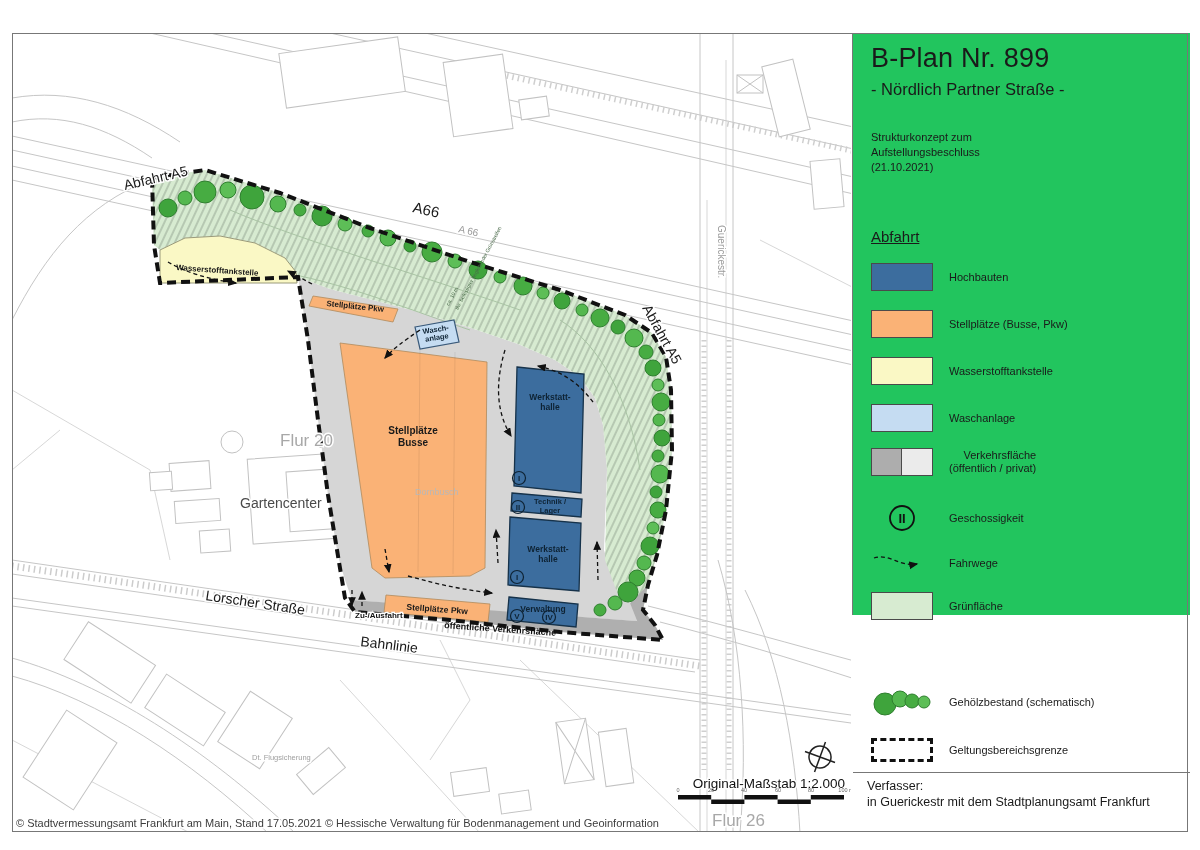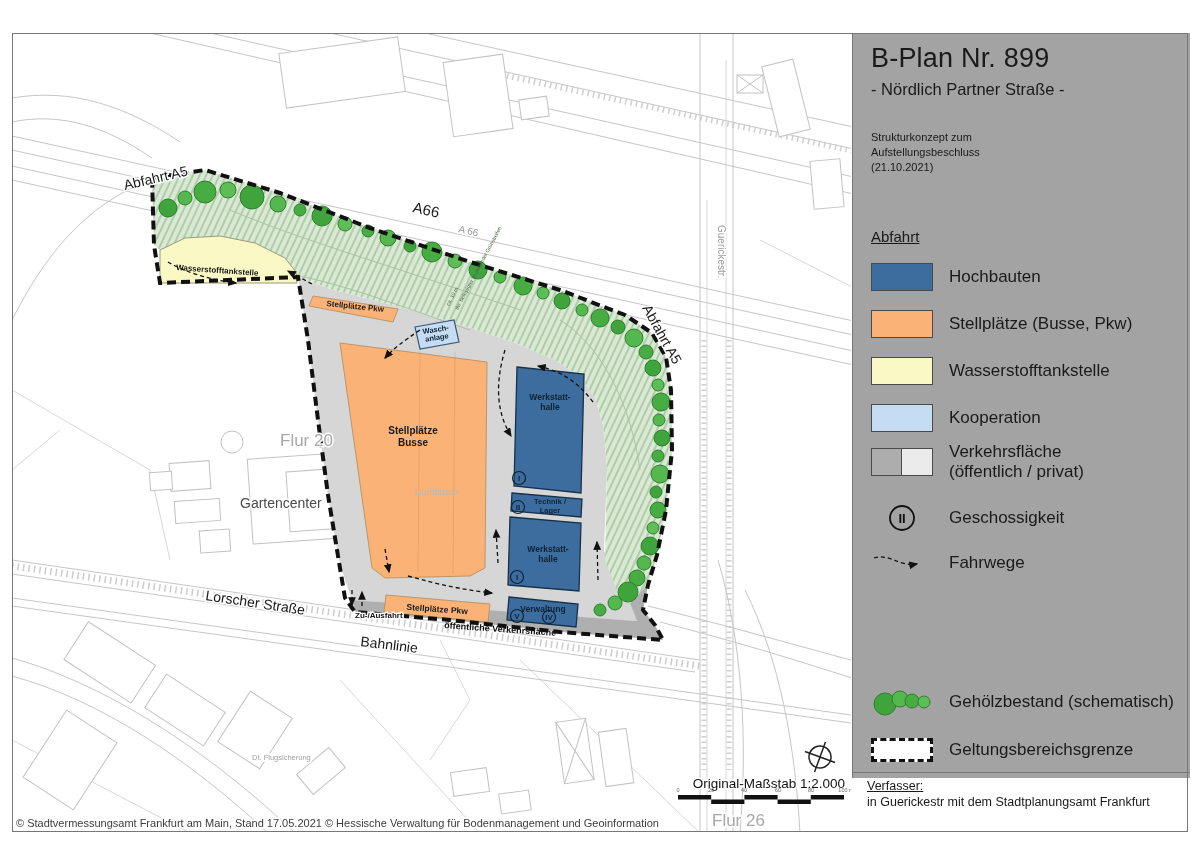--- a/index.html
+++ b/index.html
@@ -1,37 +1,37 @@
 <!DOCTYPE html>
 <html><head>
 <meta charset="utf-8">
 <style>
   html,body{margin:0;padding:0;background:#fff;width:1200px;height:850px;overflow:hidden;
     font-family:"Liberation Sans","DejaVu Sans",sans-serif;color:#1a1a1a;}
   .sheet-frame{position:absolute;left:12px;top:33px;width:1176px;height:799px;
     border:1.5px solid #777;box-sizing:border-box;z-index:3;pointer-events:none;}
   #mapsvg{position:absolute;left:0;top:0;z-index:1;}
-  .right-panel{position:absolute;left:852px;top:33px;width:338px;height:745px;background:#a3a3a3;
+  .right-panel{position:absolute;left:852px;top:33px;width:338px;height:582px;background:#22c55e;
     border-left:1.5px solid #777;box-sizing:border-box;z-index:2;}
   .rp-abs{position:absolute;left:18px;}
   .bp-title{top:10px;font-size:27px;letter-spacing:.2px;}
   .bp-sub{top:47px;font-size:16.5px;}
   .bp-concept{top:97px;font-size:11px;line-height:1.35;white-space:pre-line;}
   .legende-h{top:195px;font-size:15px;text-decoration:underline;}
   .leg-row{position:absolute;left:18px;display:flex;align-items:center;gap:16px;height:30px;}
-  .leg-label{font-size:17px;line-height:1.15;}
+  .leg-label{font-size:11px;line-height:1.15;text-align:right;}
   .sw{width:62px;height:28px;border:1px solid #4a4a4a;box-sizing:border-box;flex:0 0 auto;}
   .sw-split{display:flex;padding:0;}
   .sw-split .h1{width:50%;height:100%;background:#ADADAD;border-right:1px solid #4a4a4a;box-sizing:border-box;}
   .sw-split .h2{width:50%;height:100%;background:#EBEBEB;}
   .sw-none{border:none;display:flex;align-items:center;justify-content:center;}
   .sw-dashed{border:3.5px dashed #111;height:24px;background:#fff;}
   .verfasser{position:absolute;left:0;top:739px;width:100%;height:60px;border-top:1.5px solid #777;
     box-sizing:border-box;padding:5px 0 0 14px;font-size:12.5px;line-height:1.3;}
-  .verfasser .vh{text-decoration:underline;}
+  .verfasser .vh{}
 </style>
 </head>
 <body>
 
 <svg id="mapsvg" width="1200" height="850" viewBox="0 0 1200 850">
   <defs>
     <clipPath id="mapclip">
         <rect x="13" y="34" width="838" height="797"></rect>
       </clipPath>
     <pattern id="hatch" width="6" height="6" patternUnits="userSpaceOnUse" patternTransform="rotate(-65)">
@@ -286,21 +286,21 @@
   <div class="leg-row" style="top:276px">
     <div class="sw" style="background:#FAB276"></div>
     <div class="leg-label">Stellplätze (Busse, Pkw)</div>
   </div>
   <div class="leg-row" style="top:323px">
     <div class="sw" style="background:#FAF8C5"></div>
     <div class="leg-label">Wasserstofftankstelle</div>
   </div>
   <div class="leg-row" style="top:370px">
     <div class="sw" style="background:#C5DCF2"></div>
-    <div class="leg-label">Kooperation</div>
+    <div class="leg-label">Waschanlage</div>
   </div>
   <div class="leg-row" style="top:414px">
     <div class="sw sw-split">
         <div class="h1"></div>
         <div class="h2"></div>
       </div>
     <div class="leg-label"><span>Verkehrsfläche</span><br><span>(öffentlich / privat)</span></div>
   </div>
   <div class="leg-row" style="top:470px">
     <div class="sw sw-none">
@@ -317,20 +317,24 @@
         <defs>
             <marker id="larw" markerWidth="9" markerHeight="9" refX="6" refY="3" orient="auto">
               <path d="M0,0 L7,3 L0,6 Z" fill="#111"></path>
             </marker>
           </defs>
         <path d="M3,9 C18,4 28,18 46,15" fill="none" stroke="#111" stroke-width="1.3" stroke-dasharray="4 3" marker-end="url(#larw)"></path>
         </svg>
     </div>
     <div class="leg-label">Fahrwege</div>
   </div>
+  <div class="leg-row" style="top:558px">
+    <div class="sw" style="background:#D7EBD1"></div>
+    <div class="leg-label">Grünfläche</div>
+  </div>
   <div class="leg-row" style="top:654px">
     <div class="sw sw-none">
       <svg width="62" height="28">
         <circle cx="14" cy="16" r="11" fill="#3FA43C" stroke="#2F7F2F"></circle>
           <circle cx="29" cy="11" r="8" fill="#54B84F" stroke="#2F7F2F"></circle>
         <circle cx="41" cy="13" r="7" fill="#47AC42" stroke="#2F7F2F"></circle>
           <circle cx="53" cy="14" r="6" fill="#5DBE57" stroke="#2F7F2F"></circle>
         </svg>
     </div>
     <div class="leg-label">Gehölzbestand (schematisch)</div>

